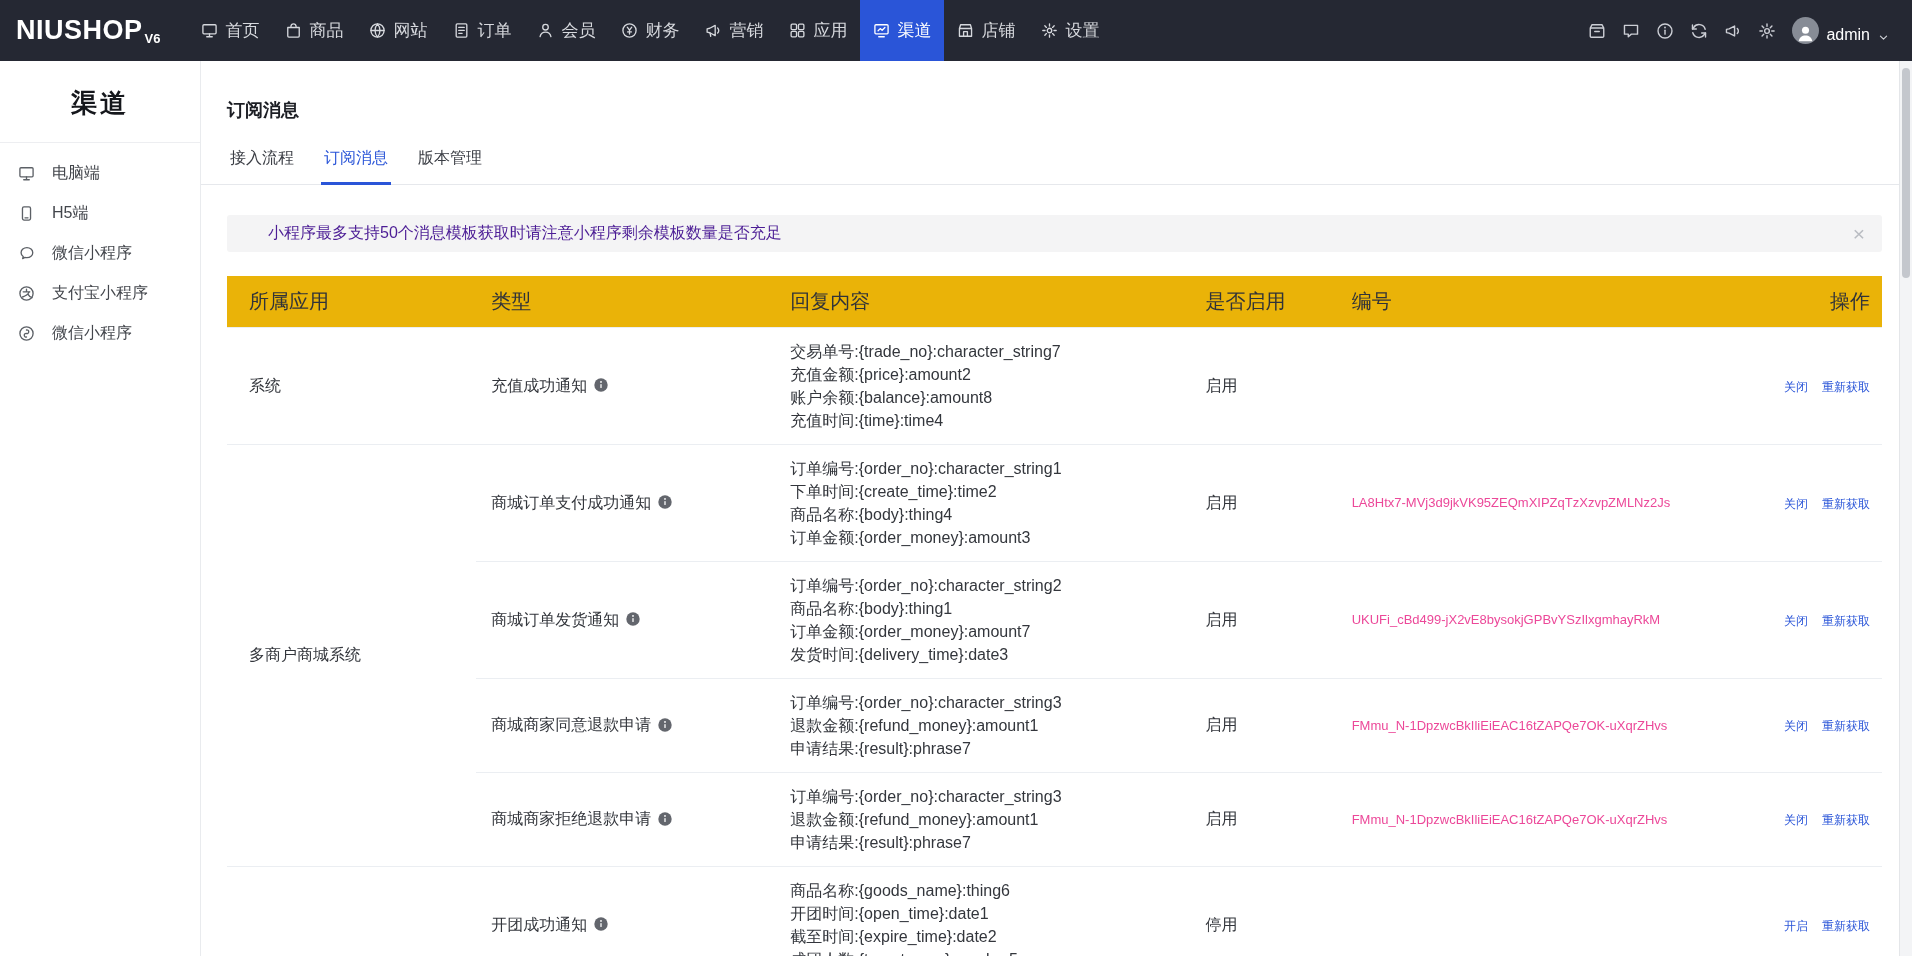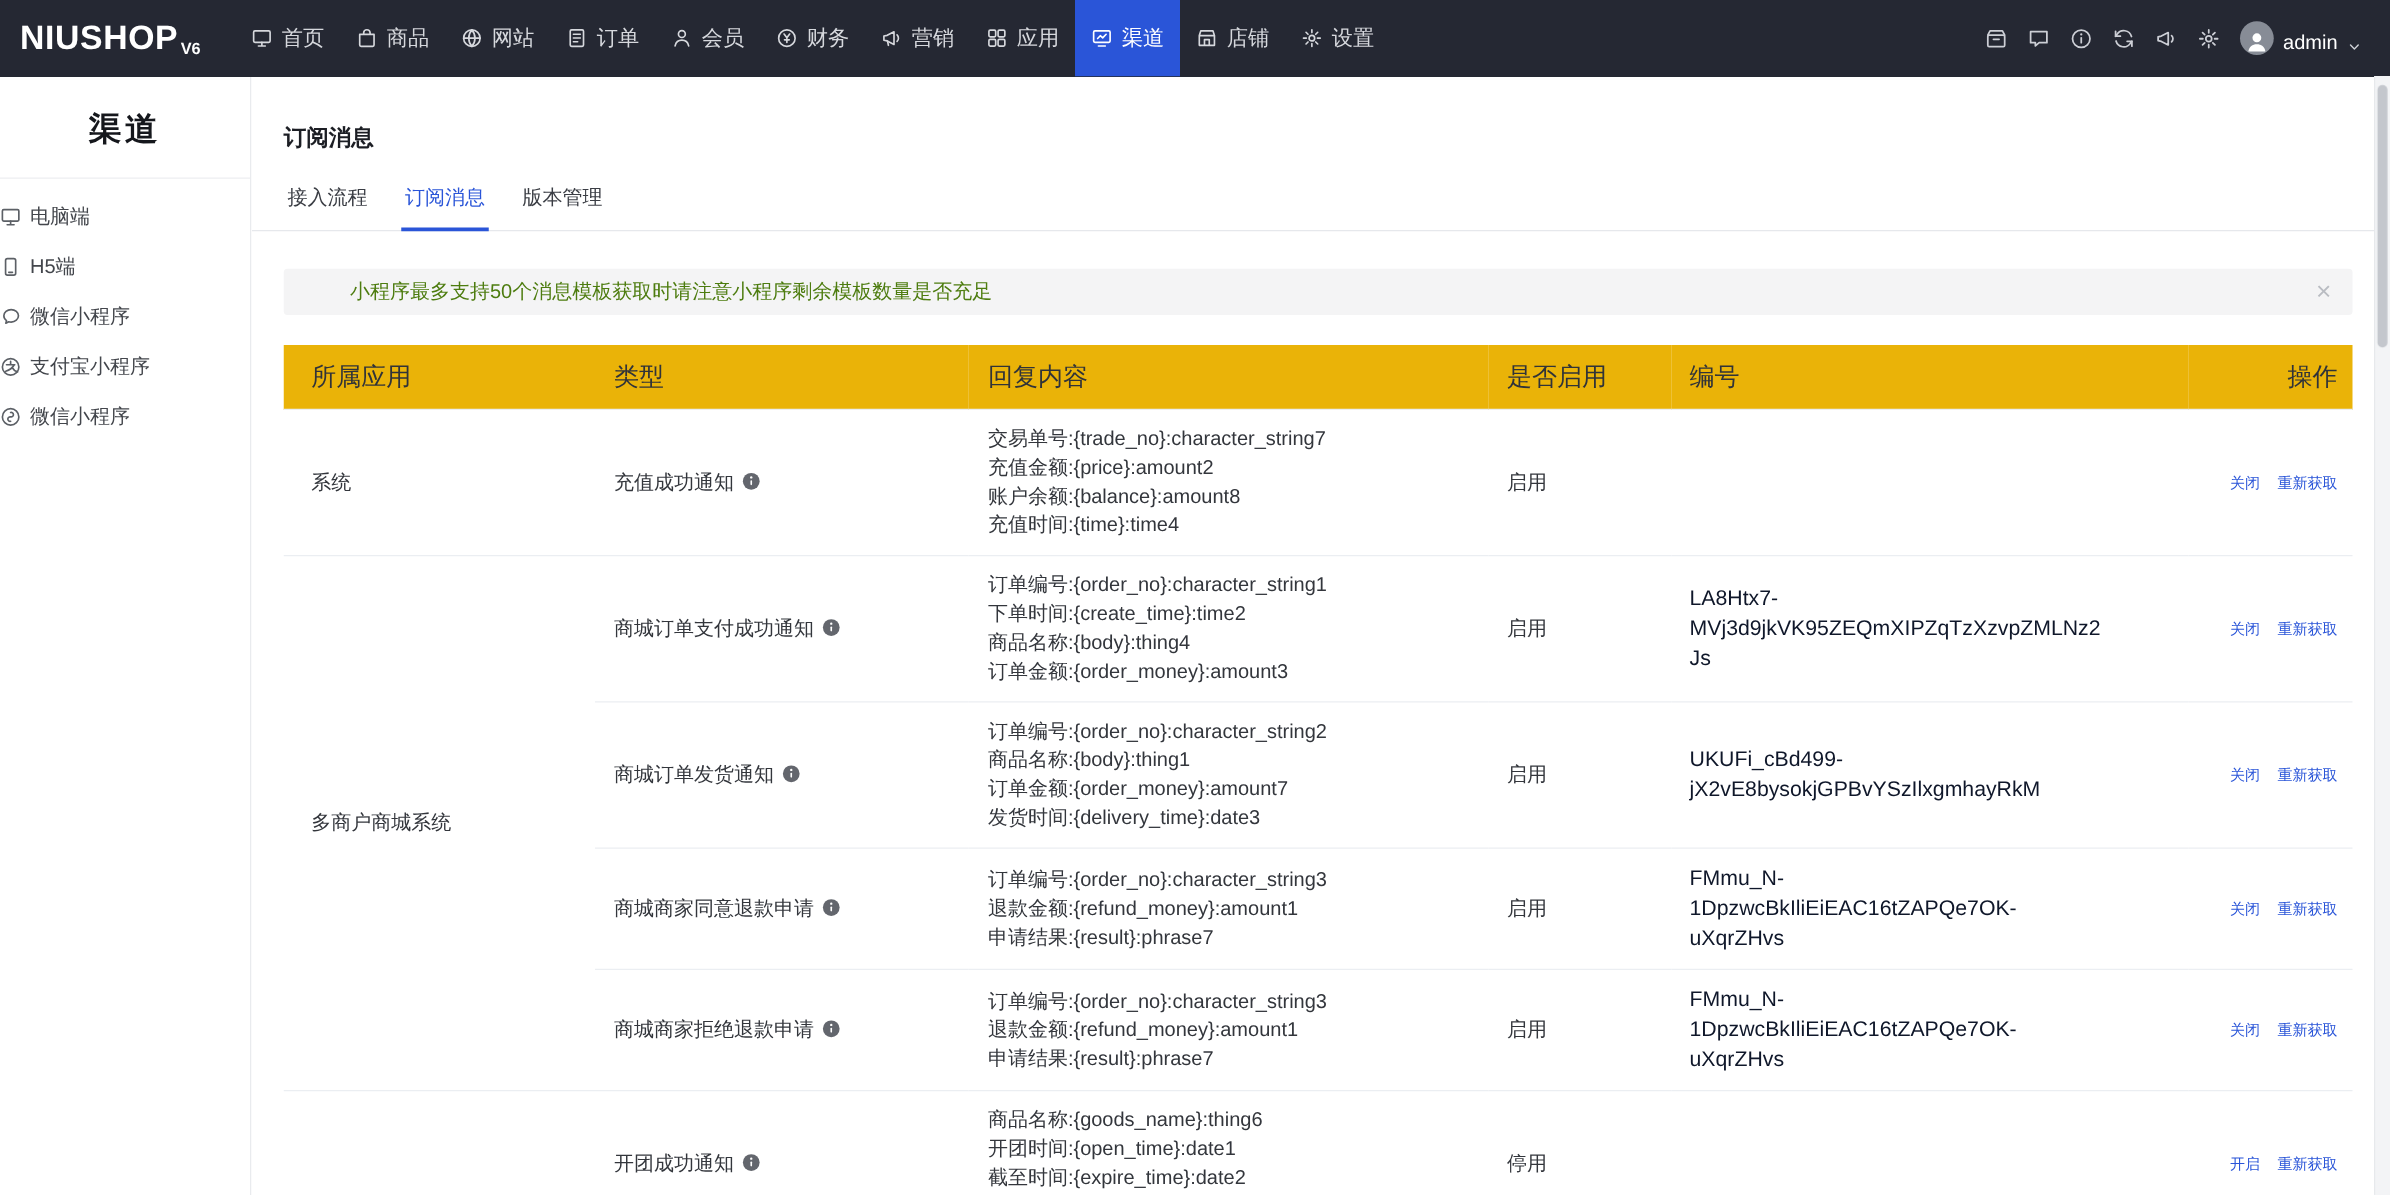--- a/index.html
+++ b/index.html
@@ -40,59 +40,59 @@
   aside {
     position: fixed; left: 0; top: 61px; width: 201px; height: 895px;
     background: #fff; border-right: 1px solid #e9ebee; z-index: 5;
   }
   .sb-title {
     font-size: 26px; font-weight: 700; color: #15171c; text-align: center;
     letter-spacing: 3px; padding: 25px 0 21px; border-bottom: 1px solid #edeef1;
   }
   .sb-items { padding-top: 10px; }
   .sb-item {
-    display: flex; align-items: center; gap: 7px; height: 40px;
-    font-size: 16px; color: #43464c; cursor: pointer;
+    display: flex; align-items: center; gap: 17px; height: 40px;
+    padding-left: 18px; font-size: 16px; color: #43464c; cursor: pointer;
   }
   .sb-item .ic { width: 17px; height: 17px; color: #5c6066; }
 
   
   main { margin-left: 201px; padding: 61px 30px 0 26px; }
   h1 { font-size: 18px; font-weight: 700; color: #1c1e24; padding-top: 37px; }
   .tabs-wrap { margin: 26px -30px 0 -26px; padding: 0 30px 0 26px; border-bottom: 1px solid #e6e8ec; }
   .tabs { display: flex; gap: 24px; }
   .tab { font-size: 16px; color: #3a3d44; padding: 0 3px 15px; cursor: pointer; position: relative; }
   .tab.active { color: #2a55d8; }
   .tab.active::after { content: ""; position: absolute; left: 0; right: 0; bottom: -1px; height: 3px; background: #2a55d8; }
 
   .banner {
     margin-top: 30px; height: 37px; background: #f4f4f5; border-radius: 3px;
     display: flex; align-items: center; gap: 9px; padding: 0 15px;
   }
   .banner .ic { width: 17px; height: 17px; }
   .c-light { color: #a9adb4; }
   .c-dark { color: #63666d; }
-  .banner-text { color: #4d7c0f; font-size: 16px; flex: 1; margin-left: 12px; }
+  .banner-text { color: #4c1d95; font-size: 16px; flex: 1; }
   .banner-close { color: #b9bcc2; font-size: 21px; line-height: 1; cursor: pointer; padding: 0 2px; }
 
   table { margin-top: 24px; width: 100%; border-collapse: collapse; table-layout: fixed; }
   thead th {
     background: #eab308; font-size: 20px; font-weight: 500; color: #303339;
     text-align: left; padding: 12px 15px; height: 41px;
   }
   th:first-child, td.app-cell { padding-left: 22px; }
   th:last-child, td.act-cell { text-align: right; padding-right: 12px; }
   tbody td {
     border-top: 1px solid #ebeef2; padding: 12px 15px;
     font-size: 16px; color: #33363c; vertical-align: middle;
   }
   .content-lines div { line-height: 23px; }
   .type-label { vertical-align: middle; }
   .type-info { width: 16px; height: 16px; margin-left: 6px; vertical-align: -3px; }
-  .code-text { max-width: 330px; font-size: 17px; color: #0f172a; line-height: 24px; overflow-wrap: break-word; }
+  .code-text { max-width: 330px; font-size: 13px; color: #ec4899; line-height: 24px; overflow-wrap: break-word; }
   .lnk { color: #2a55d8; font-weight: 500; font-size: 12px; cursor: pointer; margin-left: 14px; white-space: nowrap; text-decoration: none; }
 
   
   .scrollbar {
     position: fixed; right: 0; top: 61px; width: 13px; height: 895px;
     background: #f3f4f6; border-left: 1px solid #e4e6e9; z-index: 30;
   }
   .scroll-thumb { position: absolute; top: 7px; left: 2px; width: 8px; height: 210px; background: #c4c7cd; border-radius: 4px; }
 </style>
 </head>

